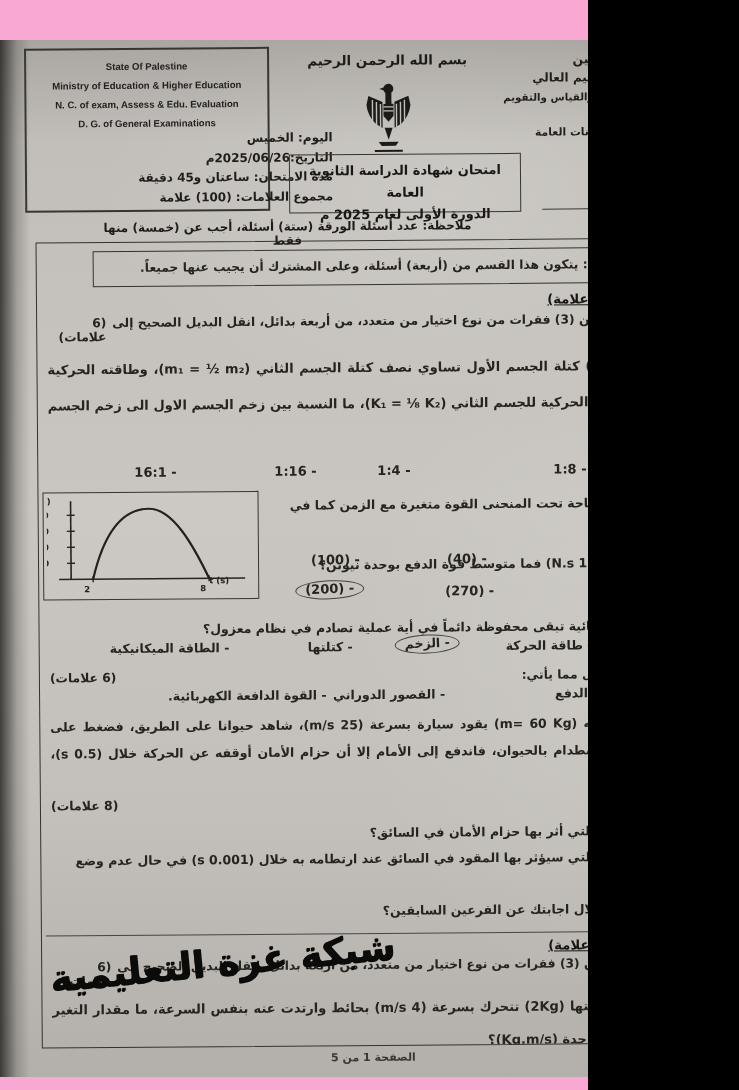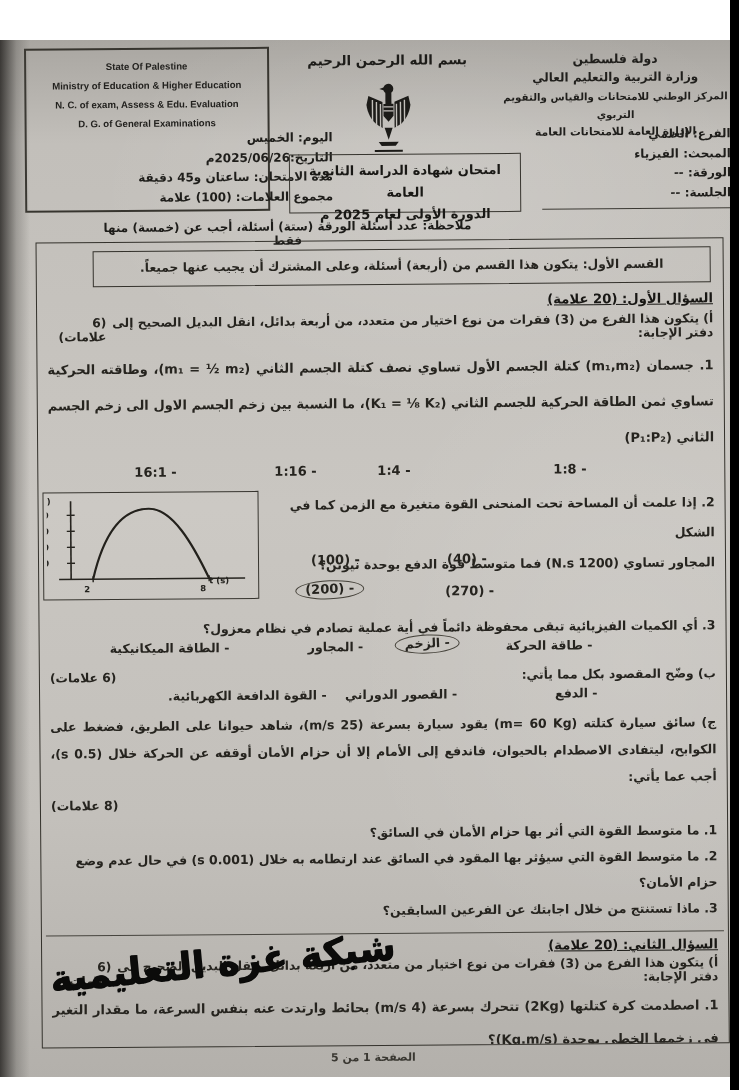--- a/index.html
+++ b/index.html
@@ -1,16 +1,16 @@
 <!DOCTYPE html>
 <html lang="ar"><head>
 <meta charset="utf-8">
 <style>
   html,body{margin:0;padding:0;background:#000;}
-  .stage{position:relative;width:730px;height:1090px;background:#ffffff;overflow:hidden;
+  .stage{position:relative;width:588px;height:1090px;background:#f9a8d4;overflow:hidden;
          font-family:"DejaVu Sans",sans-serif;}
   .page{position:absolute;top:40px;left:0;width:739px;height:1037px;
         background:
           radial-gradient(ellipse 500px 300px at 60% 15%, rgba(255,255,255,.14), transparent 70%),
           radial-gradient(ellipse 400px 500px at 85% 60%, rgba(255,255,255,.10), transparent 70%),
           linear-gradient(180deg,#a9a6a1 0%,#c2bfba 10%,#c9c6c1 45%,#c3c0bb 75%,#b3b0ab 100%);
         color:#2b2925;}
   .page::before{content:"";position:absolute;left:0;top:0;bottom:0;width:30px;
         background:linear-gradient(90deg,rgba(20,18,16,.75),rgba(90,88,84,.35) 55%,transparent);pointer-events:none;z-index:5;}
   .page::after{content:"";position:absolute;right:0;top:0;bottom:0;width:10px;
@@ -185,32 +185,32 @@
        <span class="o" style="left:262px;top:64px">- (100)</span>
        <span class="o" style="left:396px;top:96px">- (270)</span>
        <span class="o circled" style="left:246px;top:92px">- (200)</span>
      </div>
 
      <div class="item3">3. أي الكميات الفيزيائية تبقى محفوظة دائماً في أية عملية تصادم في نظام معزول؟</div>
 
      <div class="row28">
        <span style="left:456px">- طاقة الحركة</span>
        <span style="left:345px;top:0" class="circled">- الزخم</span>
-       <span style="left:258px">- المجاور</span>
+       <span style="left:258px">- كتلتها</span>
        <span style="left:60px">- الطاقة الميكانيكية</span>
      </div>
 
      <div class="ab-line">
        <span>ب) وضّح المقصود بكل مما يأتي:</span>
        <span>(6 علامات)</span>
      </div>
 
      <div class="row28">
        <span style="left:505px">- الدفع</span>
-       <span style="left:295px">- القصور الدوراني</span>
+       <span style="left:283px">- القصور الدوراني</span>
        <span style="left:118px">- القوة الدافعة الكهربائية.</span>
      </div>
 
      <div class="cpara para">ج) سائق سيارة كتلته (m= 60 Kg) يقود سيارة بسرعة (25 m/s)، شاهد حيوانا على الطريق، فضغط على الكوابح، ليتفادى الاصطدام بالحيوان، فاندفع إلى الأمام إلا أن حزام الأمان أوقفه عن الحركة خلال (0.5 s)، أجب عما يأتي:</div>
      <div class="marks-left">(8 علامات)</div>
 
      <div class="sub" style="margin-top:4px">1. ما متوسط القوة التي أثر بها حزام الأمان في السائق؟</div>
      <div class="sub">2. ما متوسط القوة التي سيؤثر بها المقود في السائق عند ارتطامه به خلال (0.001 s) في حال عدم وضع حزام الأمان؟</div>
      <div class="sub">3. ماذا تستنتج من خلال اجابتك عن الفرعين السابقين؟</div>
 

